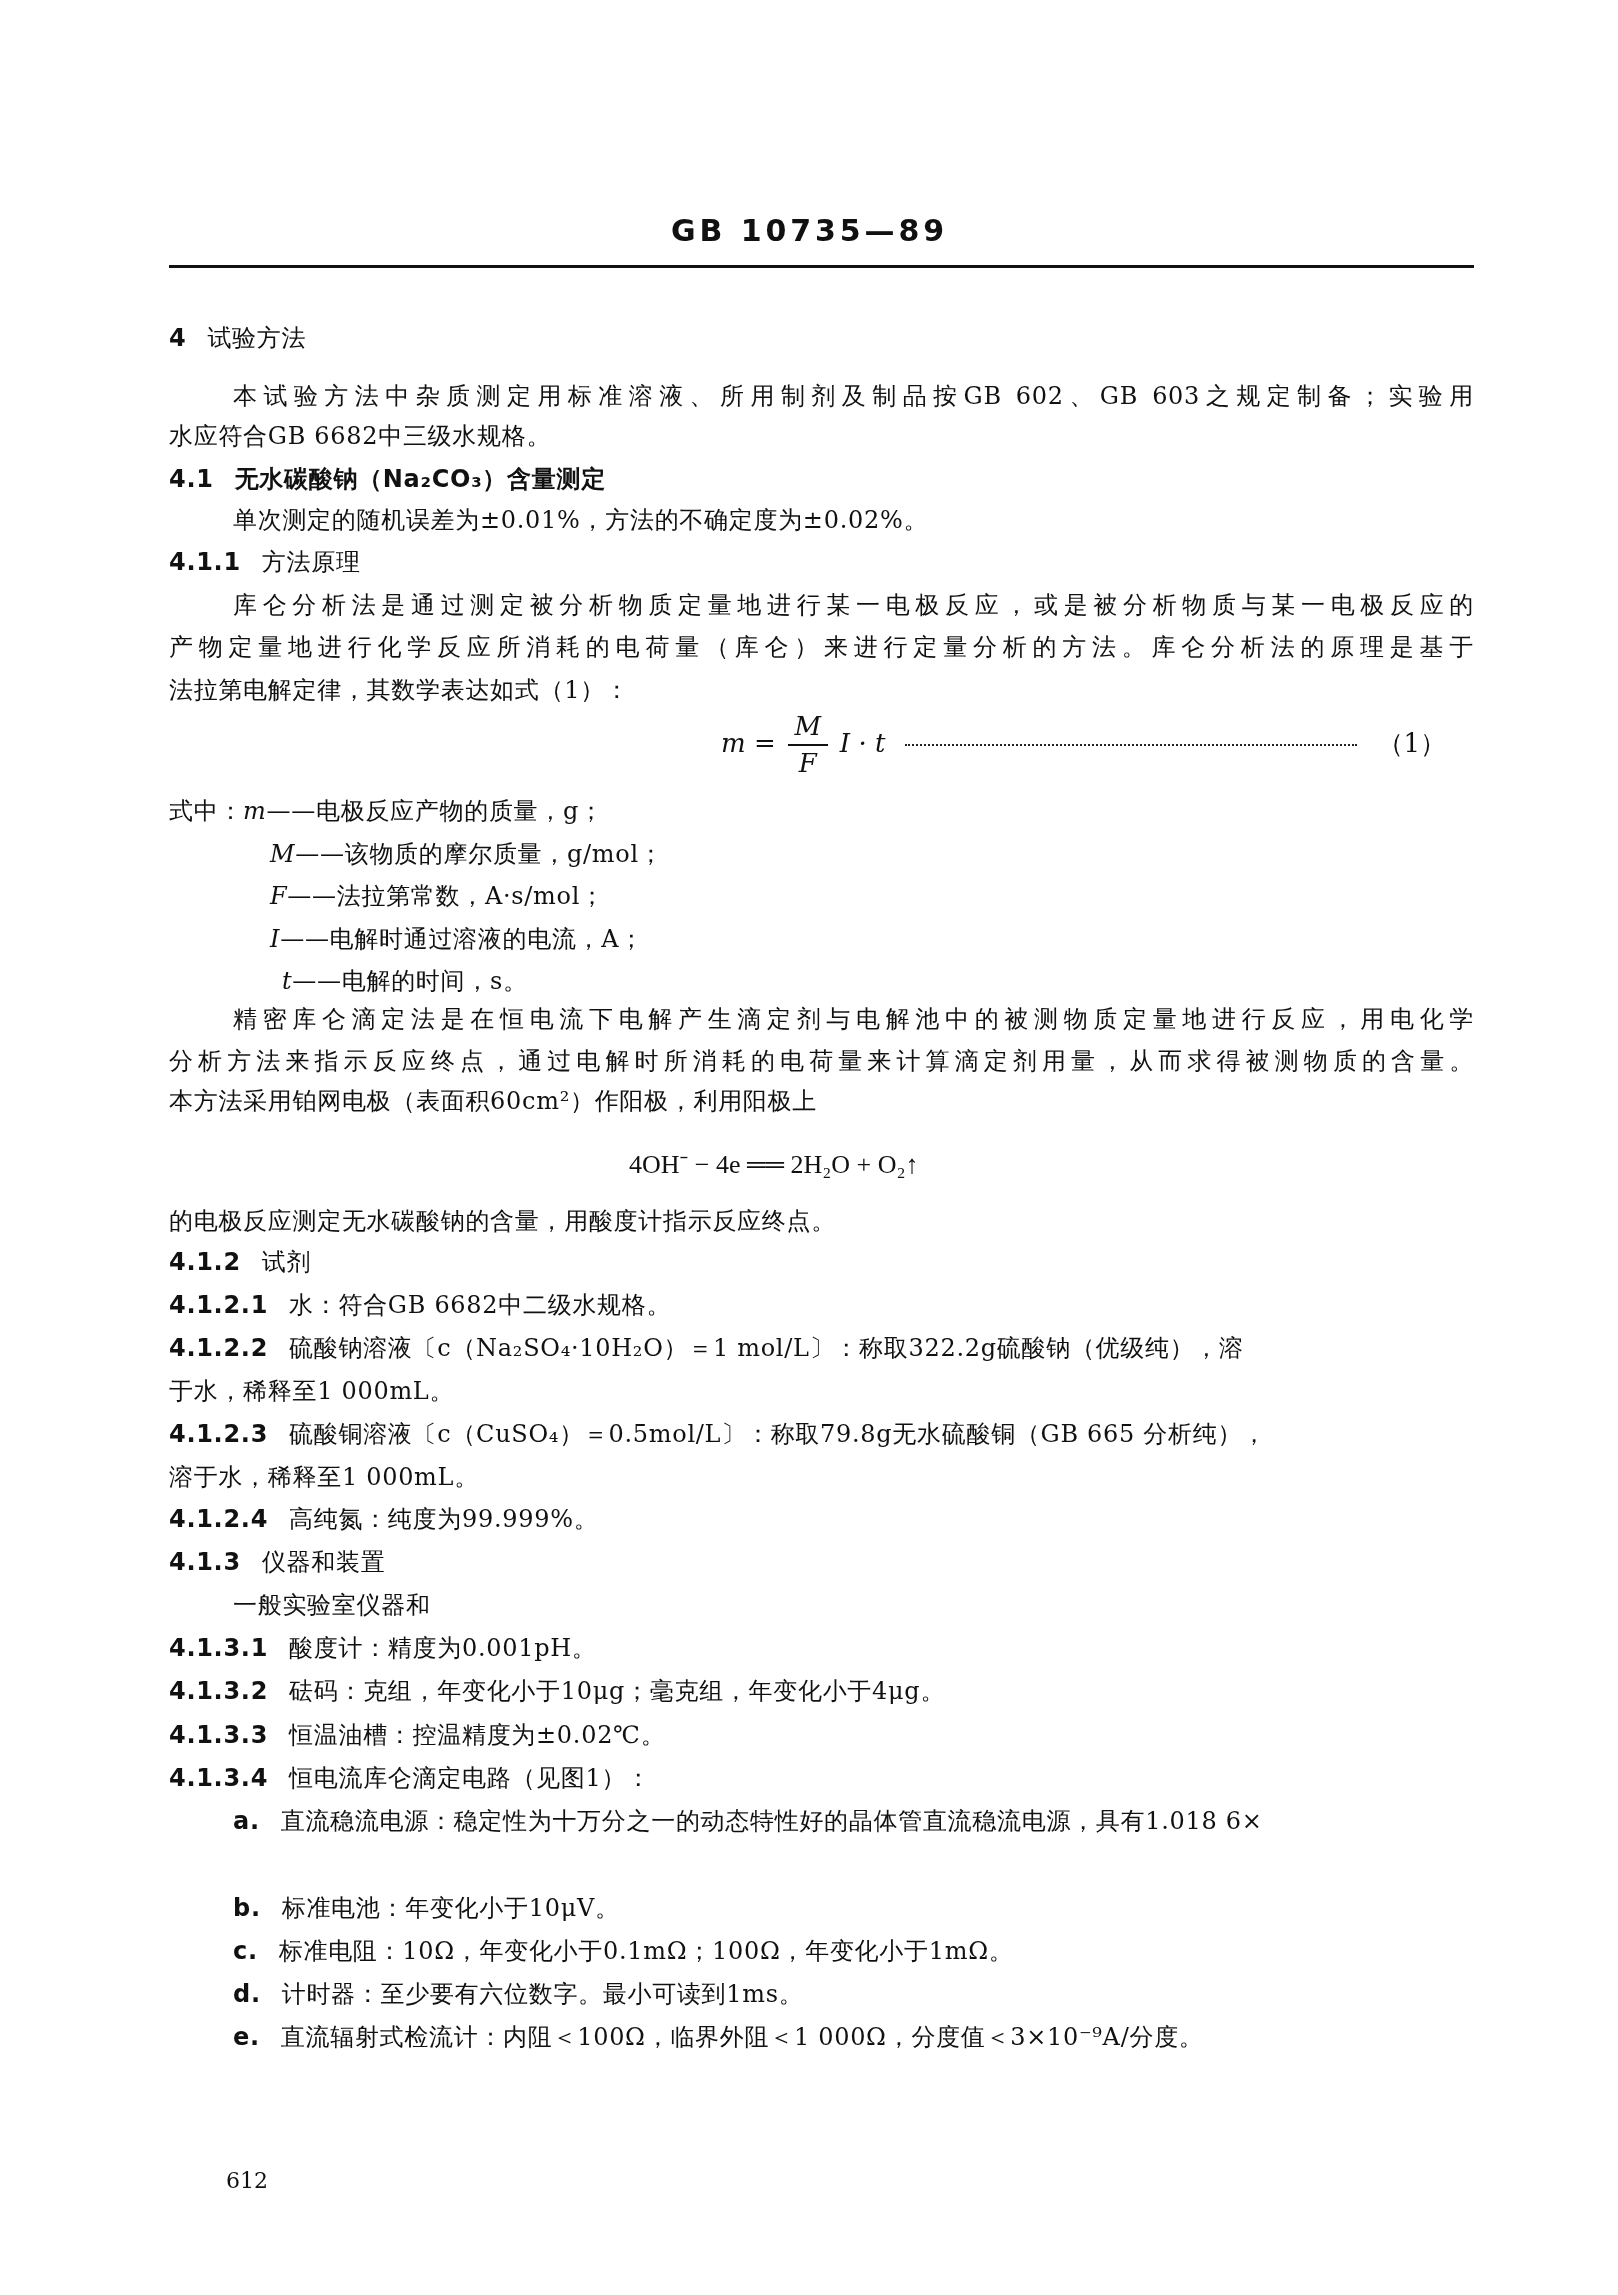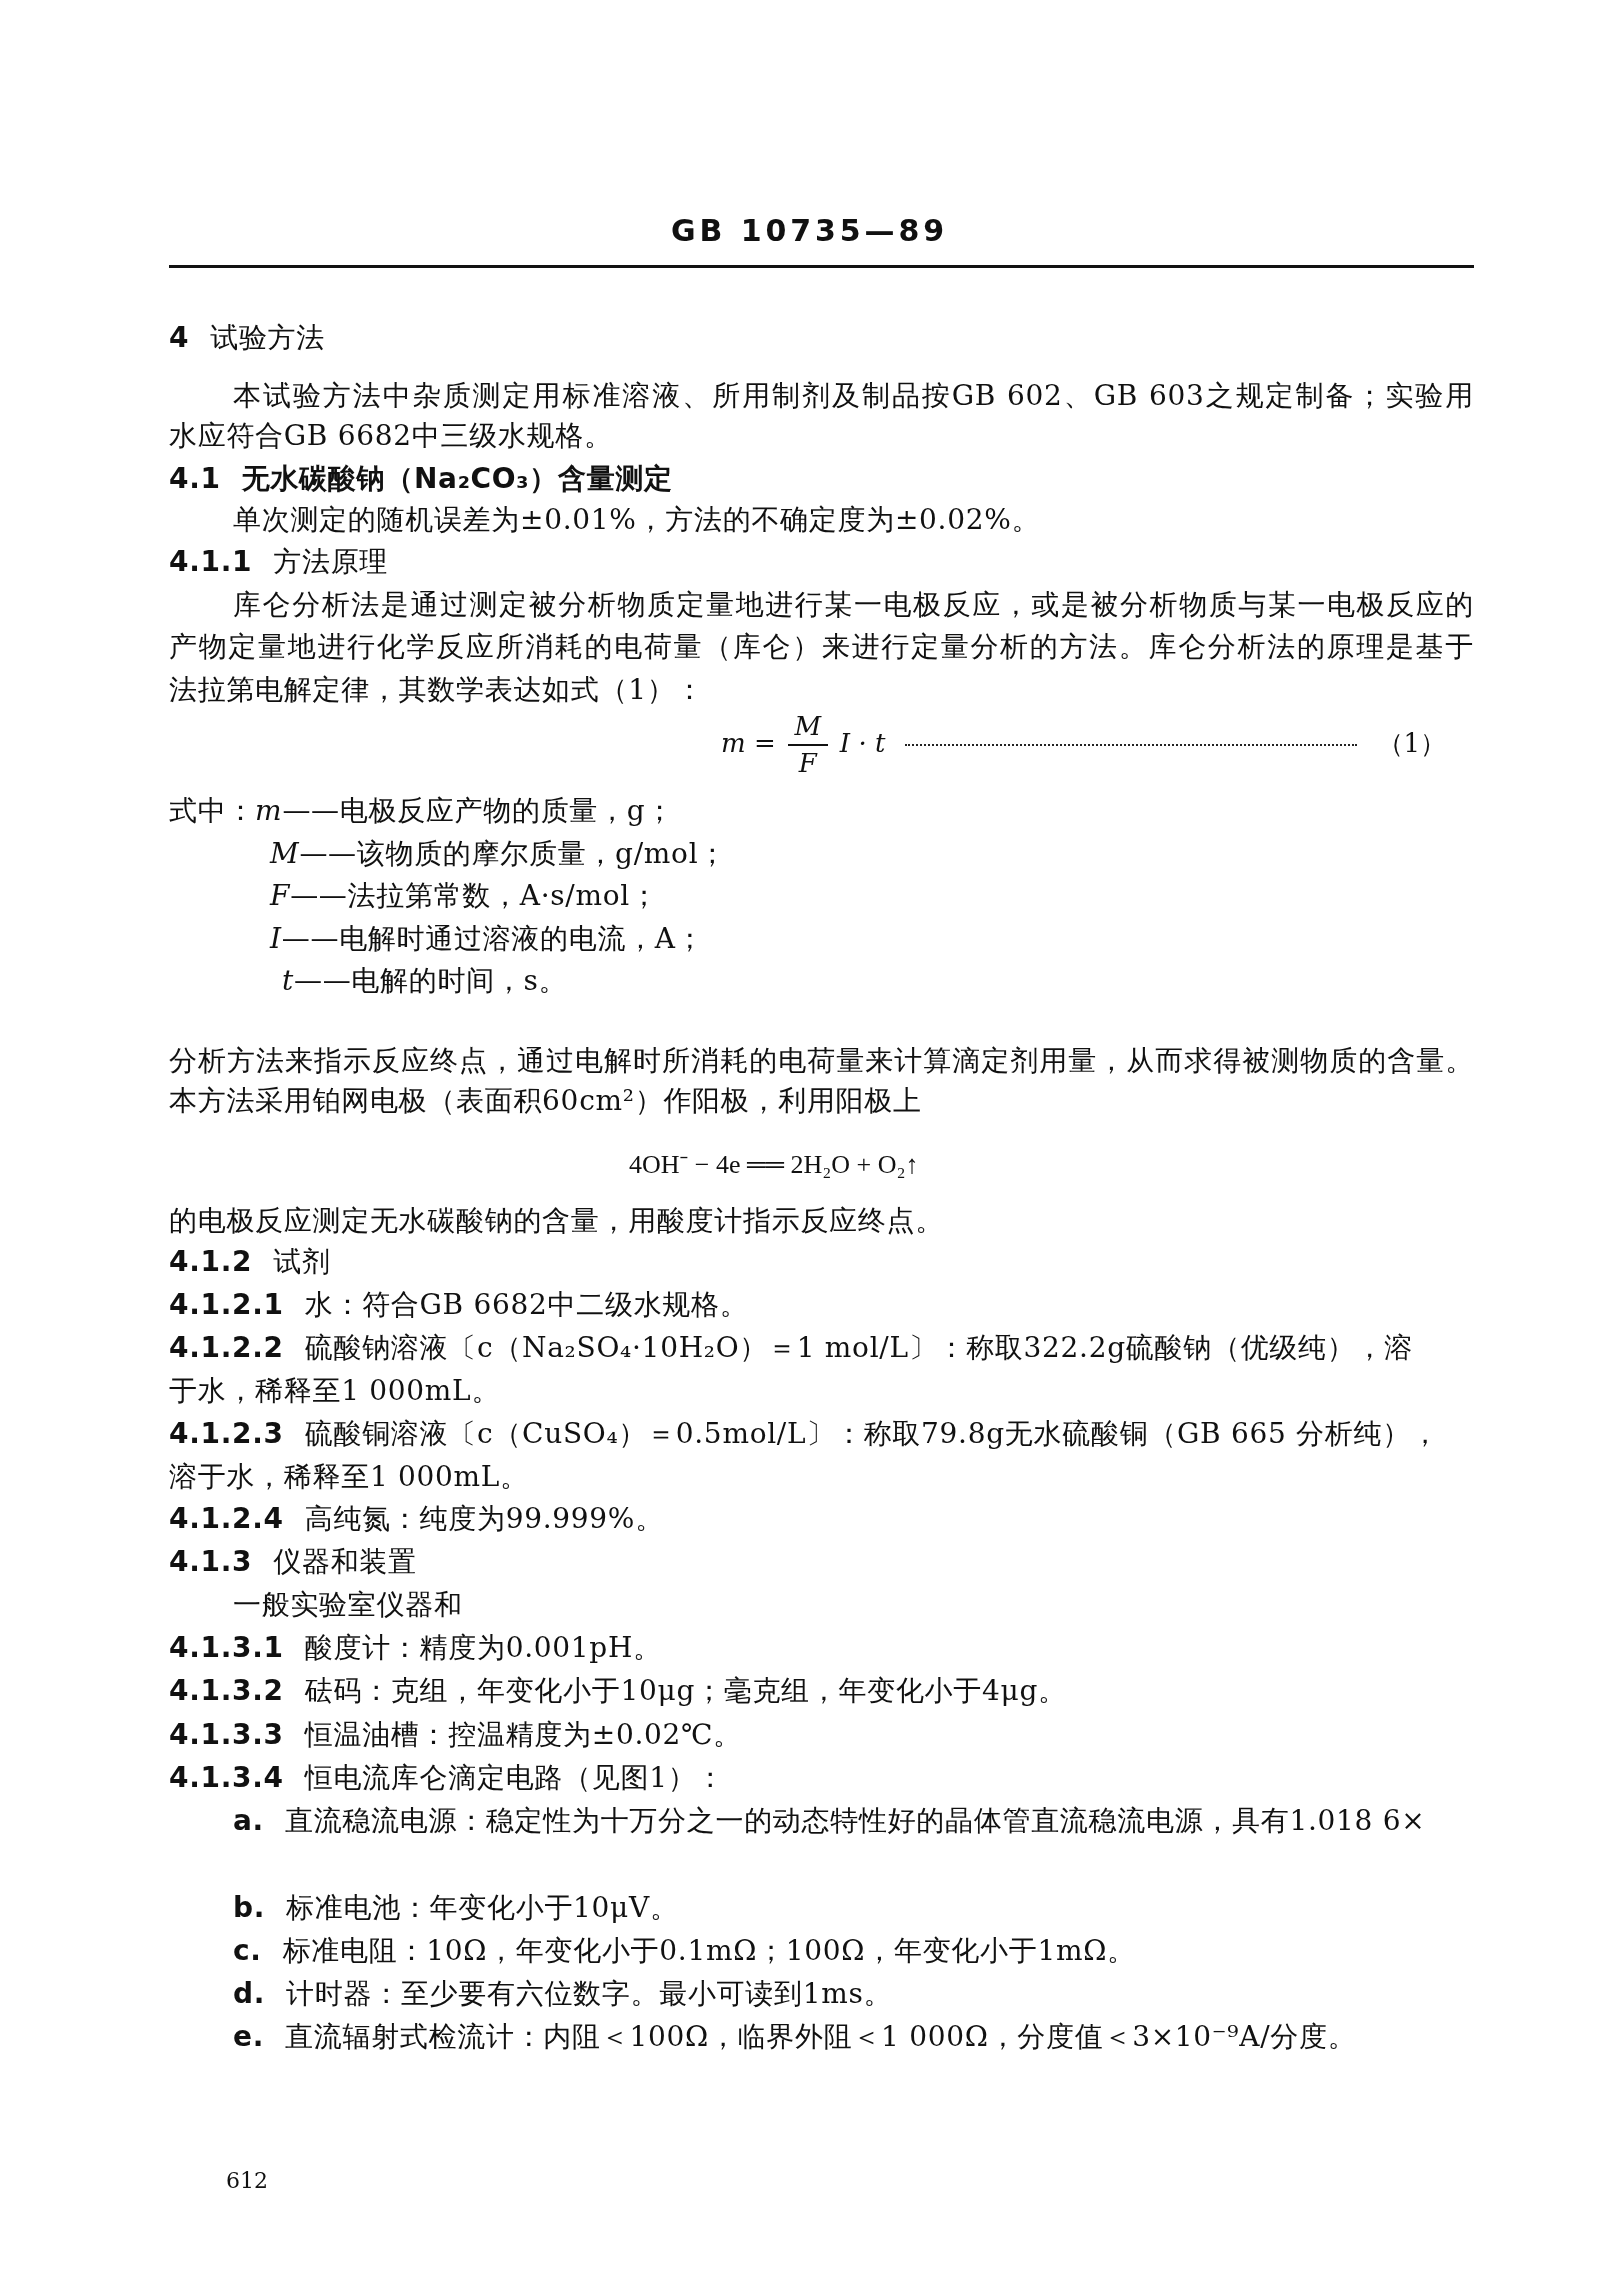--- a/index.html
+++ b/index.html
@@ -3,21 +3,21 @@
 <meta charset="utf-8">
 <style>
   html, body { margin: 0; padding: 0; background: #ffffff; }
   body { width: 1619px; height: 2295px; position: relative; overflow: hidden;
          font-family: "DejaVu Serif", "Liberation Serif", serif; color: #111; }
   .page { position: absolute; left: 0; top: 0; width: 1619px; height: 2295px; background: #fff; }
   .hdr { position: absolute; top: 213px; left: 0; width: 1619px; text-align: center;
          font-family: "DejaVu Sans", "Liberation Sans", sans-serif; font-weight: bold;
          font-size: 30px; letter-spacing: 3.9px; }
   .rule { position: absolute; top: 265px; left: 169px; width: 1305px; height: 3.3px; background: #111; }
-  .ln { position: absolute; left: 169px; font-size: 28px; line-height: 34px; white-space: nowrap; letter-spacing: 0.7px; }
+  .ln { position: absolute; left: 169px; font-size: 24px; line-height: 34px; white-space: nowrap; letter-spacing: 0.7px; }
   .ind { left: 233px; }
   .b { font-family: "DejaVu Sans", "Liberation Sans", sans-serif; font-weight: bold; }
   .num { display: inline-block; font-family: "DejaVu Sans", "Liberation Sans", sans-serif; font-weight: bold; margin-right: 21px; }
   .it { font-style: italic; }
   .just { width: 1305px; text-align: justify; text-align-last: justify; }
   .just-ind { left: 233px; width: 1241px; text-align: justify; text-align-last: justify; }
   .eq { position: absolute; font-size: 26px; white-space: nowrap; }
   .frac { display: inline-block; vertical-align: middle; text-align: center; margin: 0 3.9px; }
   .frac .top { display: block; border-bottom: 2px solid #111; padding: 0 6.6px 2.6px; font-style: italic; }
   .frac .bot { display: block; padding-top: 2.6px; font-style: italic; }
@@ -70,20 +70,21 @@
   <div class="ln" style="top:879px; left:270px">
     <span class="it">F</span><span>——法拉第常数，A·s/mol；</span>
   </div>
   <div class="ln" style="top:922px; left:270px">
     <span class="it">I</span><span>——电解时通过溶液的电流，A；</span>
   </div>
   <div class="ln" style="top:964px; left:282px">
     <span class="it">t</span><span>——电解的时间，s。</span>
   </div>
 
+  <div class="ln just-ind" style="top:1002px">精密库仑滴定法是在恒电流下电解产生滴定剂与电解池中的被测物质定量地进行反应，用电化学</div>
   <div class="ln just" style="top:1044px">分析方法来指示反应终点，通过电解时所消耗的电荷量来计算滴定剂用量，从而求得被测物质的含量。</div>
   <div class="ln" style="top:1084px">本方法采用铂网电极（表面积60cm²）作阳极，利用阳极上</div>
 
   <div class="eq" style="left:629px; top:1145px;font-family:Liberation Serif, serif;">4OH⁻ − 4e ══ 2H₂O + O₂↑</div>
 
   <div class="ln" style="top:1204px">的电极反应测定无水碳酸钠的含量，用酸度计指示反应终点。</div>
 
   <div class="ln" style="top:1245px">
     <span class="num">4.1.2</span><span>试剂</span>
   </div>

